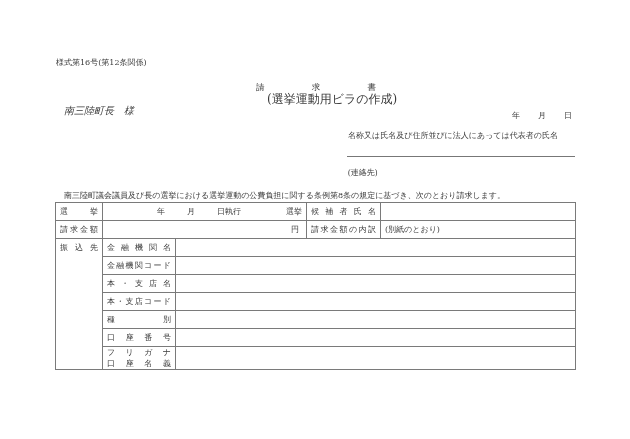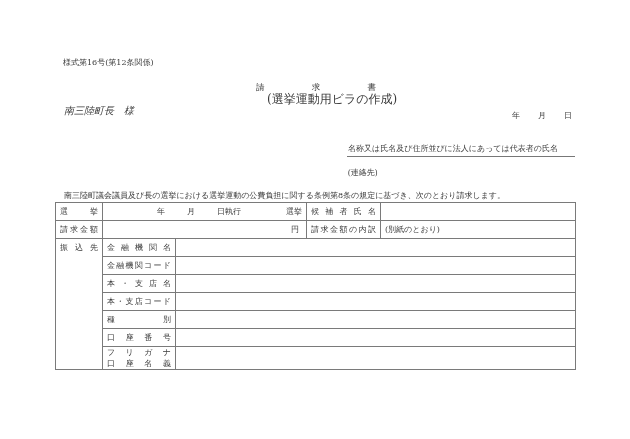--- a/index.html
+++ b/index.html
@@ -2,26 +2,26 @@
 <html><head>
 <meta charset="utf-8">
 <style>
   html, body { margin: 0; padding: 0; background: #ffffff; }
   body {
     width: 630px; height: 439px; position: relative; overflow: hidden;
     font-family: "DejaVu Serif", "Liberation Serif", serif;
     color: #3a3a3a; font-size: 8px;
   }
   .abs { position: absolute; white-space: nowrap; }
-  .form-no { left: 63px; top: 57px; font-size: 8px; }
+  .form-no { left: 56px; top: 57px; font-size: 8px; }
   .title { left: 256px; top: 82px; width: 120px; font-size: 8.5px; display: flex; justify-content: space-between; }
   .subtitle { left: 267px; top: 91px; font-size: 12px; }
   .date { left: 512px; top: 110px; font-size: 8px; width: 60px; display: flex; justify-content: space-between; }
   .addressee { left: 64px; top: 104px; font-size: 10px; font-style: italic; }
-  .claimant-label { left: 348px; top: 143px; font-size: 8px; }
+  .claimant-label { left: 348px; top: 130px; font-size: 8px; }
   .claimant-line { left: 347px; top: 156px; width: 228px; height: 0; border-top: 1px solid #777; }
   .contact { left: 348px; top: 167px; font-size: 8px; font-family: Liberation Serif, serif; }
   .intro { left: 64px; top: 190px; font-size: 8px; }
 
   table.form {
     position: absolute; left: 55px; top: 202px;
     width: 521px; border-collapse: collapse;
     font-size: 8px;
   }
   table.form td {

